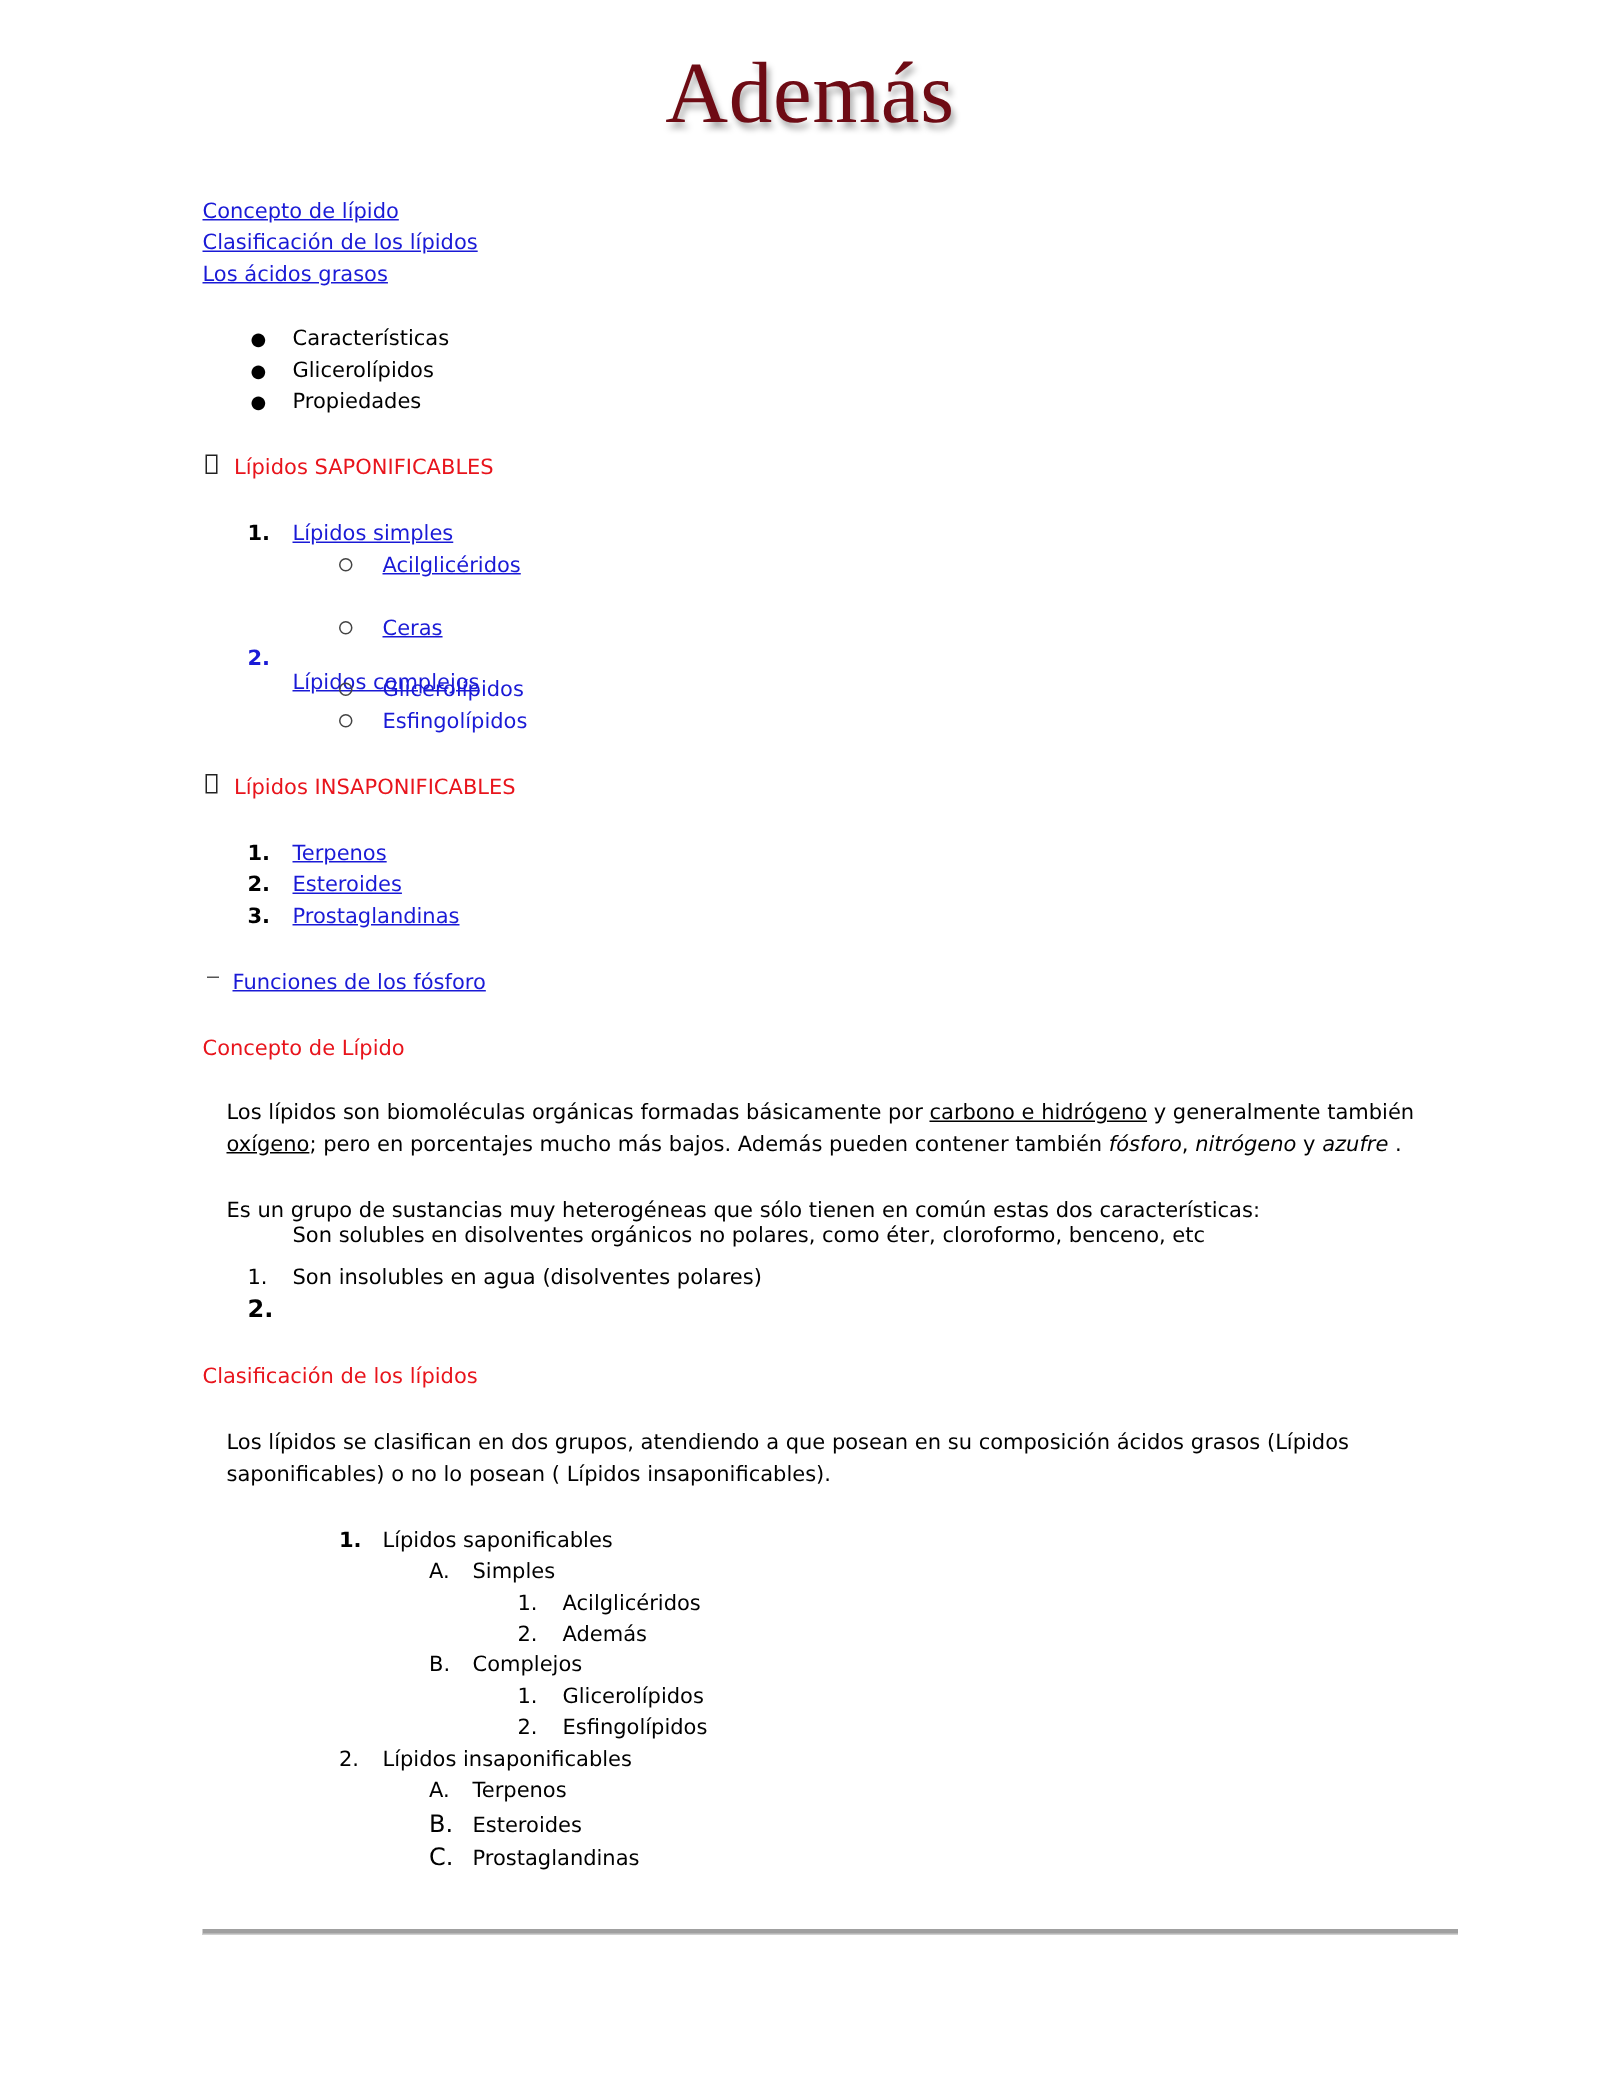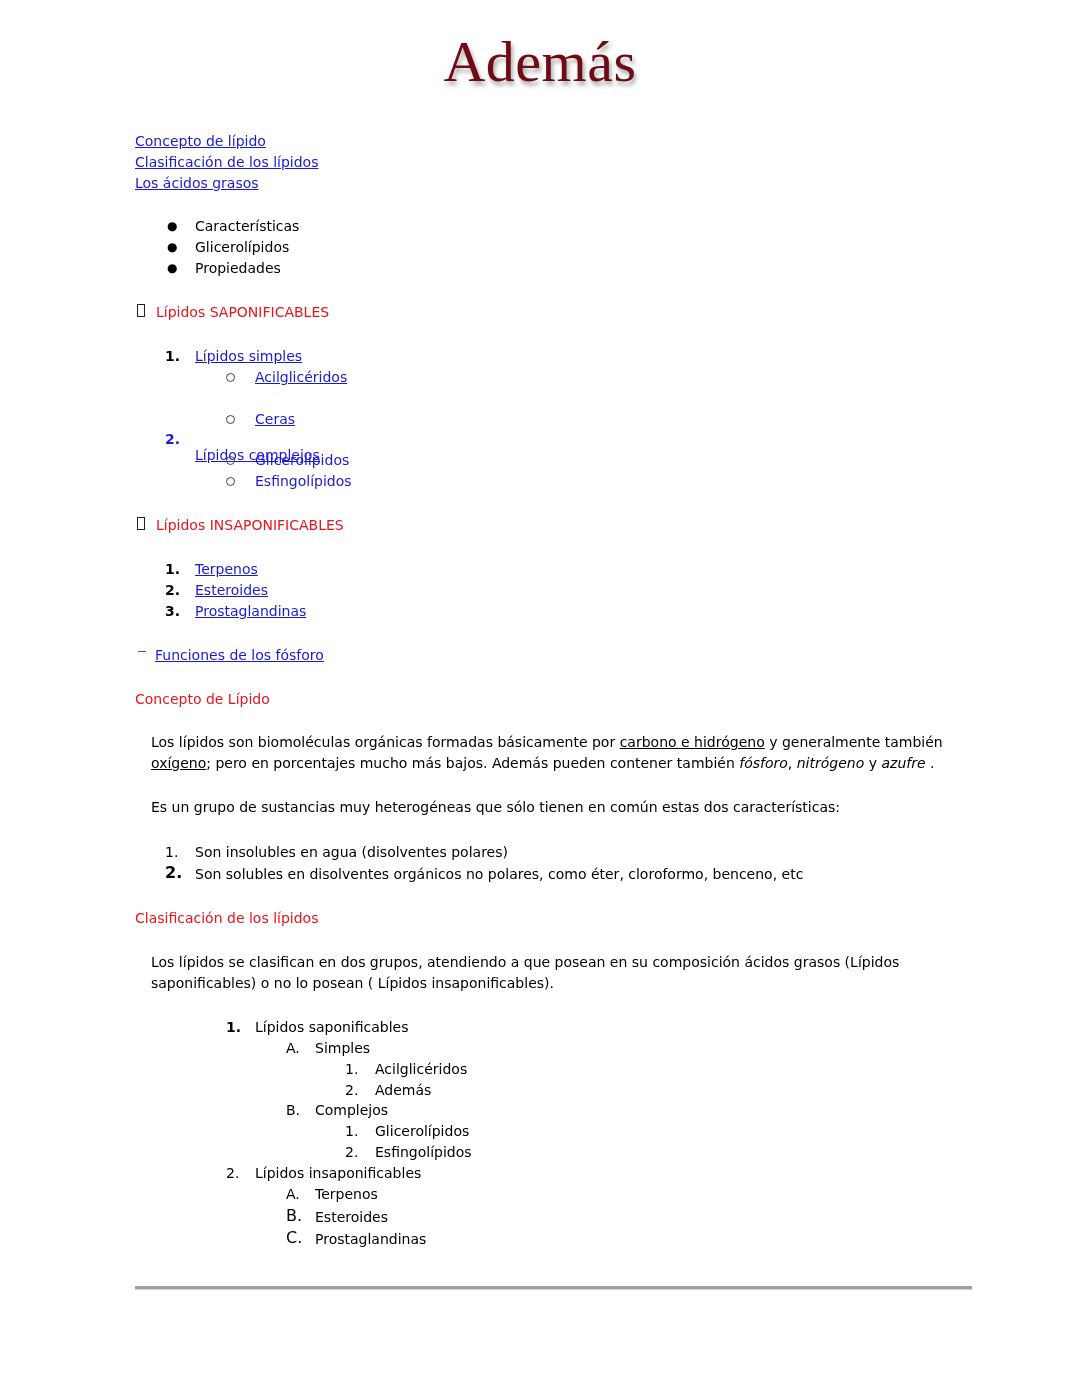--- a/index.html
+++ b/index.html
@@ -73,21 +73,21 @@
 
 <div class="para" style="top:732px">
   <span>Los lípidos son biomoléculas orgánicas formadas básicamente por </span><span class="ul">carbono e hidrógeno</span><span> y generalmente también</span><span class="ul"> oxígeno</span><span>; pero en porcentajes mucho más bajos. Además pueden contener también </span><span class="it">fósforo</span><span>, </span><span class="it">nitrógeno</span><span> y </span><span class="it">azufre</span><span> .</span>
 </div>
 
 <div class="para" style="top:797px">Es un grupo de sustancias muy heterogéneas que sólo tienen en común estas dos características:</div>
 
 <span class="abs" style="left:165px;top:842px">1.</span>
 <span class="abs" style="left:195px;top:842px">Son insolubles en agua (disolventes polares)</span>
 <span class="abs bold" style="left:165px;top:863px;font-size:16px">2.</span>
-<span class="abs" style="left:195px;top:864px">Son solubles en disolventes orgánicos no polares, como éter, cloroformo, benceno, etc</span>
+<span class="abs" style="left:195px;top:814px">Son solubles en disolventes orgánicos no polares, como éter, cloroformo, benceno, etc</span>
 
 <span class="abs red" style="left:135px;top:908px">Clasificación de los lípidos</span>
 <div class="para" style="top:952px">Los lípidos se clasifican en dos grupos, atendiendo a que posean en su composición ácidos grasos (Lípidos saponificables) o no lo posean ( Lípidos insaponificables).</div>
 
 <span class="abs bold" style="left:226px;top:1017px">1.</span>
 <span class="abs" style="left:255px;top:1017px">Lípidos saponificables</span>
 <span class="abs" style="left:286px;top:1038px">A.</span>
 <span class="abs" style="left:315px;top:1038px">Simples</span>
 <span class="abs" style="left:345px;top:1059px">1.</span>
 <span class="abs" style="left:375px;top:1059px">Acilglicéridos</span>

